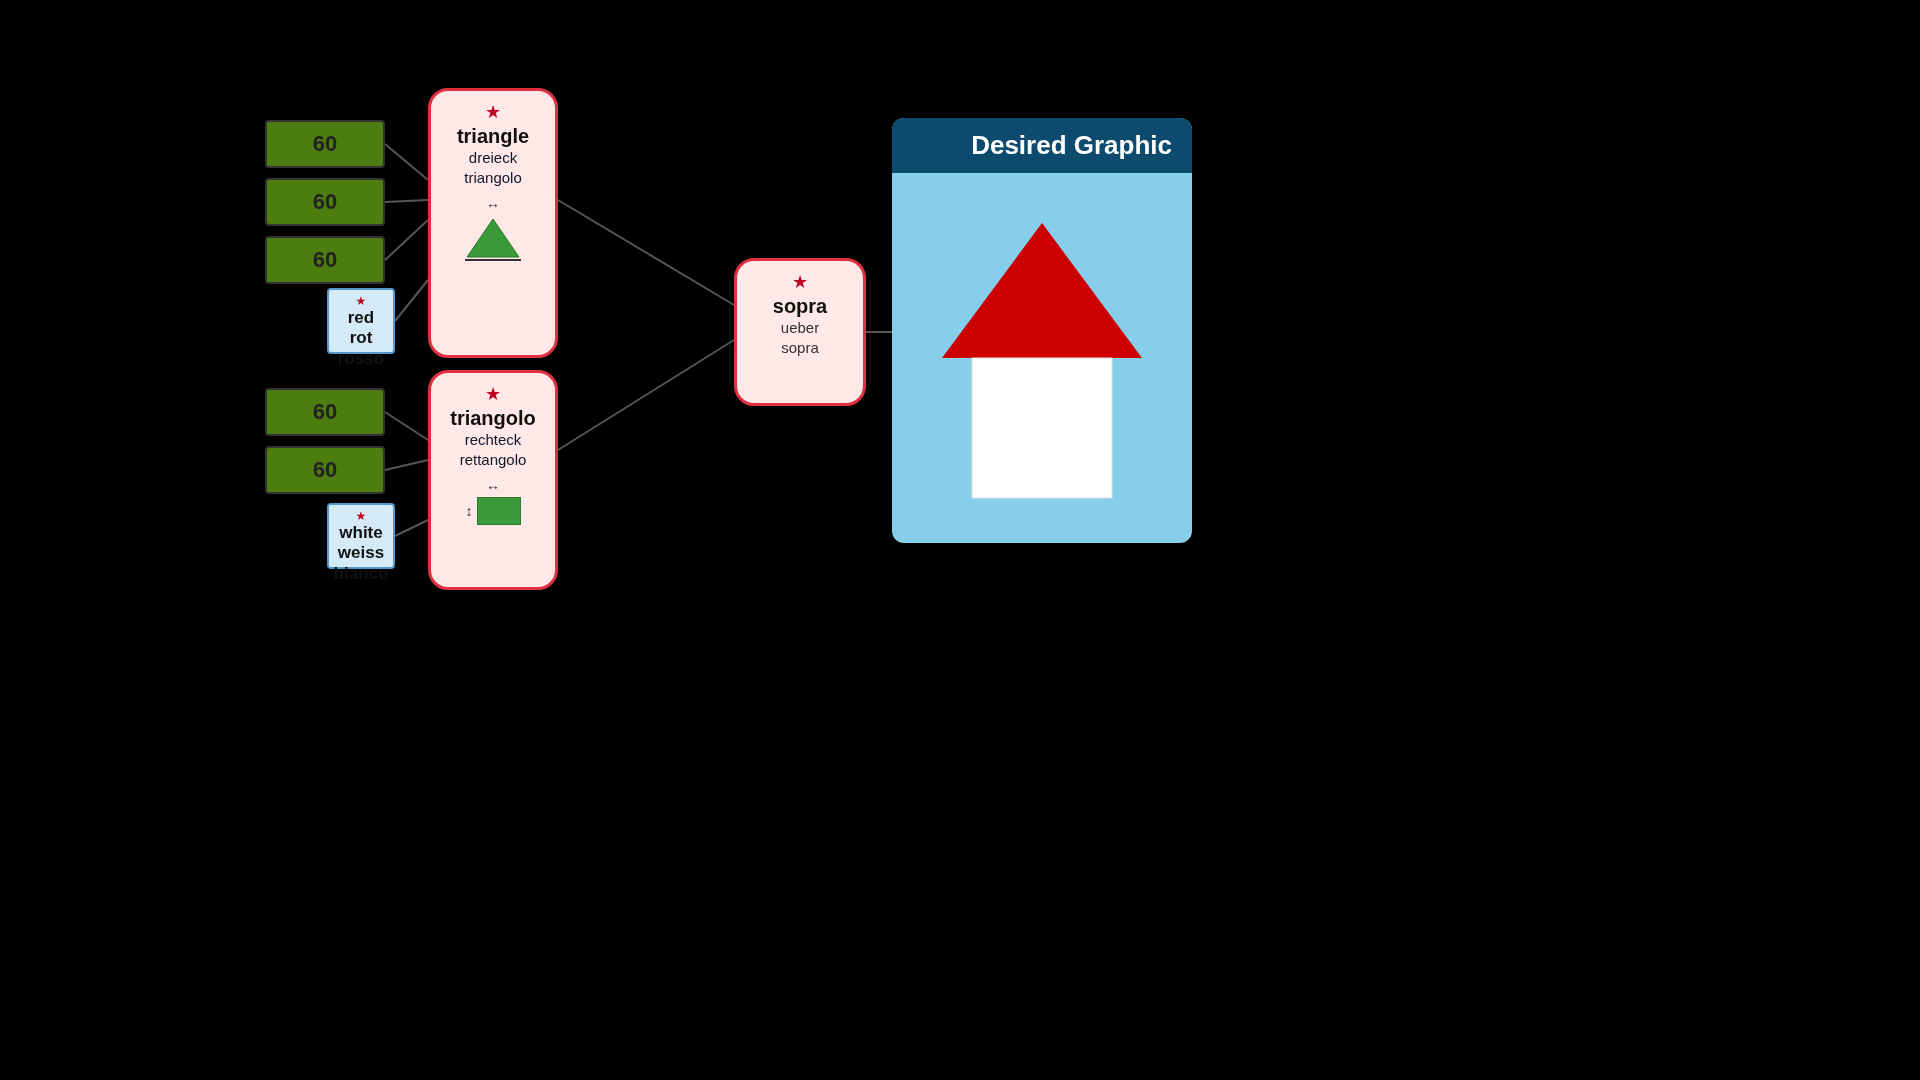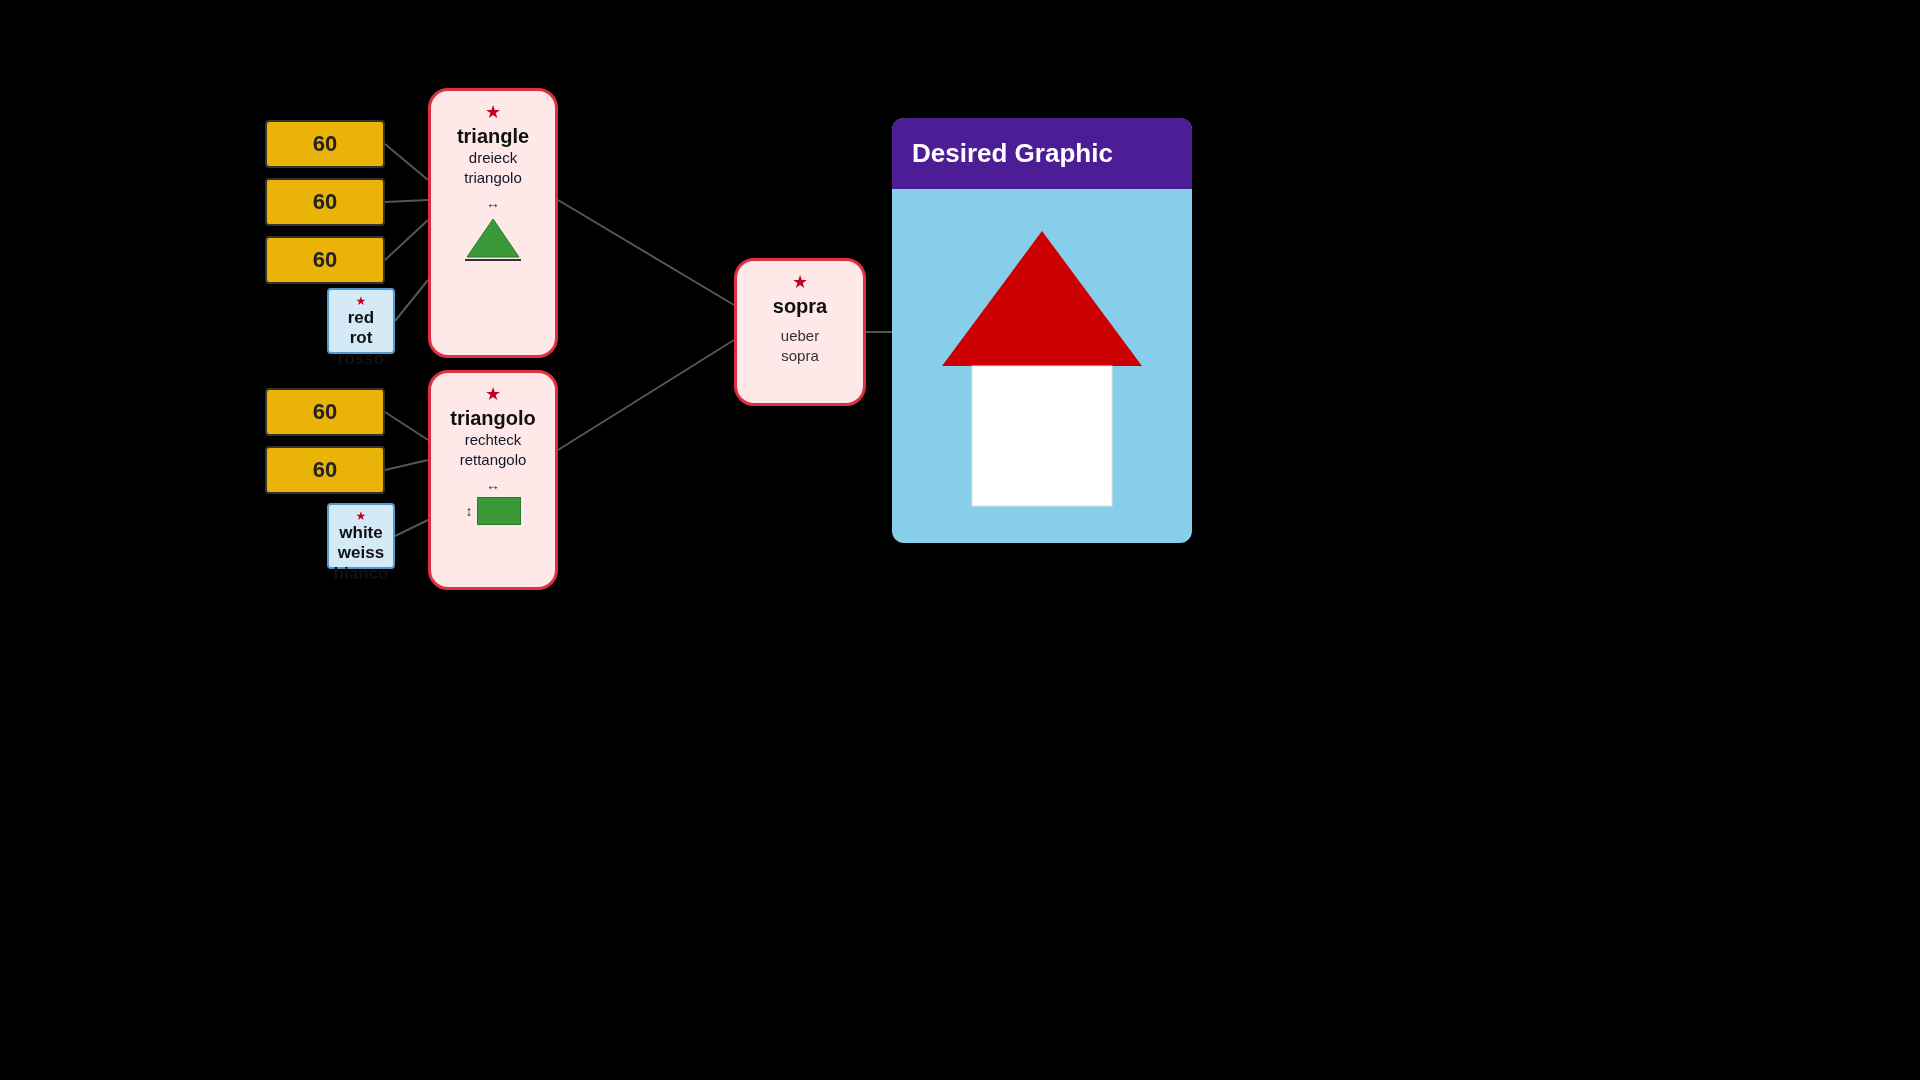--- a/index.html
+++ b/index.html
@@ -15,21 +15,21 @@
     .diagram-area {
       position: absolute;
       top: 0; left: 0;
       width: 1920px;
       height: 1080px;
     }
 
     
     .input-box {
       position: absolute;
-      background: #eab308;
+      background: #4d7c0f;
       border: 2px solid #333;
       border-radius: 4px;
       display: flex;
       align-items: center;
       justify-content: center;
       font-size: 22px;
       font-weight: bold;
       color: #222;
     }
 
@@ -123,37 +123,36 @@
       font-size: 20px;
       color: #111;
       text-align: center;
     }
 
     .above-node .node-sub {
       font-size: 15px;
       color: #333;
       text-align: center;
       line-height: 1.3;
-      margin-top: 8px;
     }
 
     
     .desired-card {
       position: absolute;
       background: #87ceeb;
       border-radius: 12px;
       overflow: hidden;
       display: flex;
       flex-direction: column;
     }
 
     .desired-card .card-header {
-      background: #4c1d95;
-      padding: 20px 20px;
-      text-align: left;
+      background: #0c4a6e;
+      padding: 12px 20px;
+      text-align: right;
     }
 
     .desired-card .card-header-text {
       color: #fff;
       font-weight: bold;
       font-size: 26px;
     }
 
     .desired-card .card-body {
       flex: 1;

